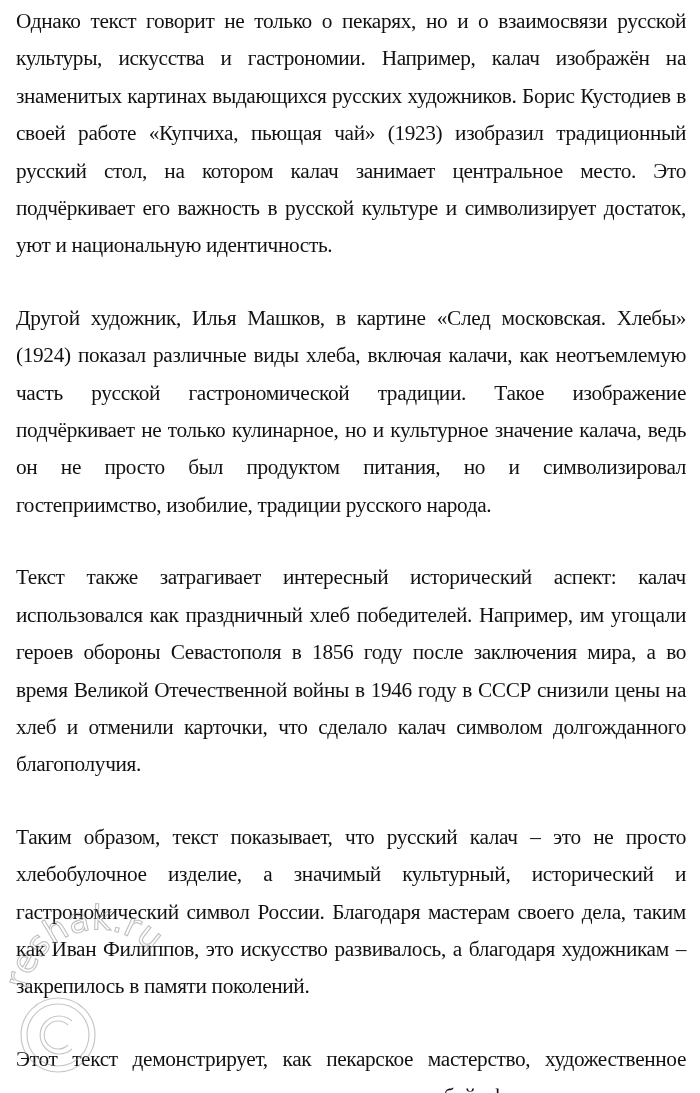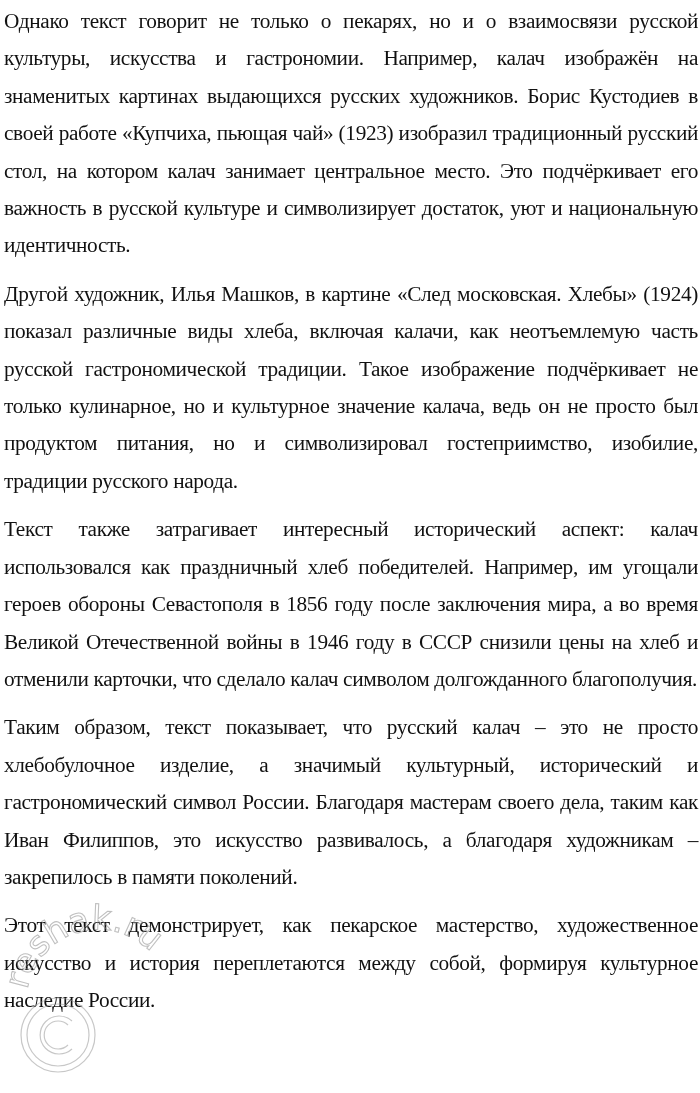--- a/index.html
+++ b/index.html
@@ -15,21 +15,21 @@
     font-family: "Liberation Serif", "DejaVu Serif", serif;
     color: #111111;
   }
   .page {
     position: absolute;
     left: 4px;
     top: 0;
     width: 694px;
   }
   .para {
-    margin: 0;
+    margin: 12px;
     font-size: 21.3px;
     line-height: 37.4px;
     text-align: justify;
     letter-spacing: -0.35px;
     word-spacing: 0px;
   }
   .p1 { margin-top: 3px; }
   .gap { height: 11px; }
   .watermark {
     position: absolute;

